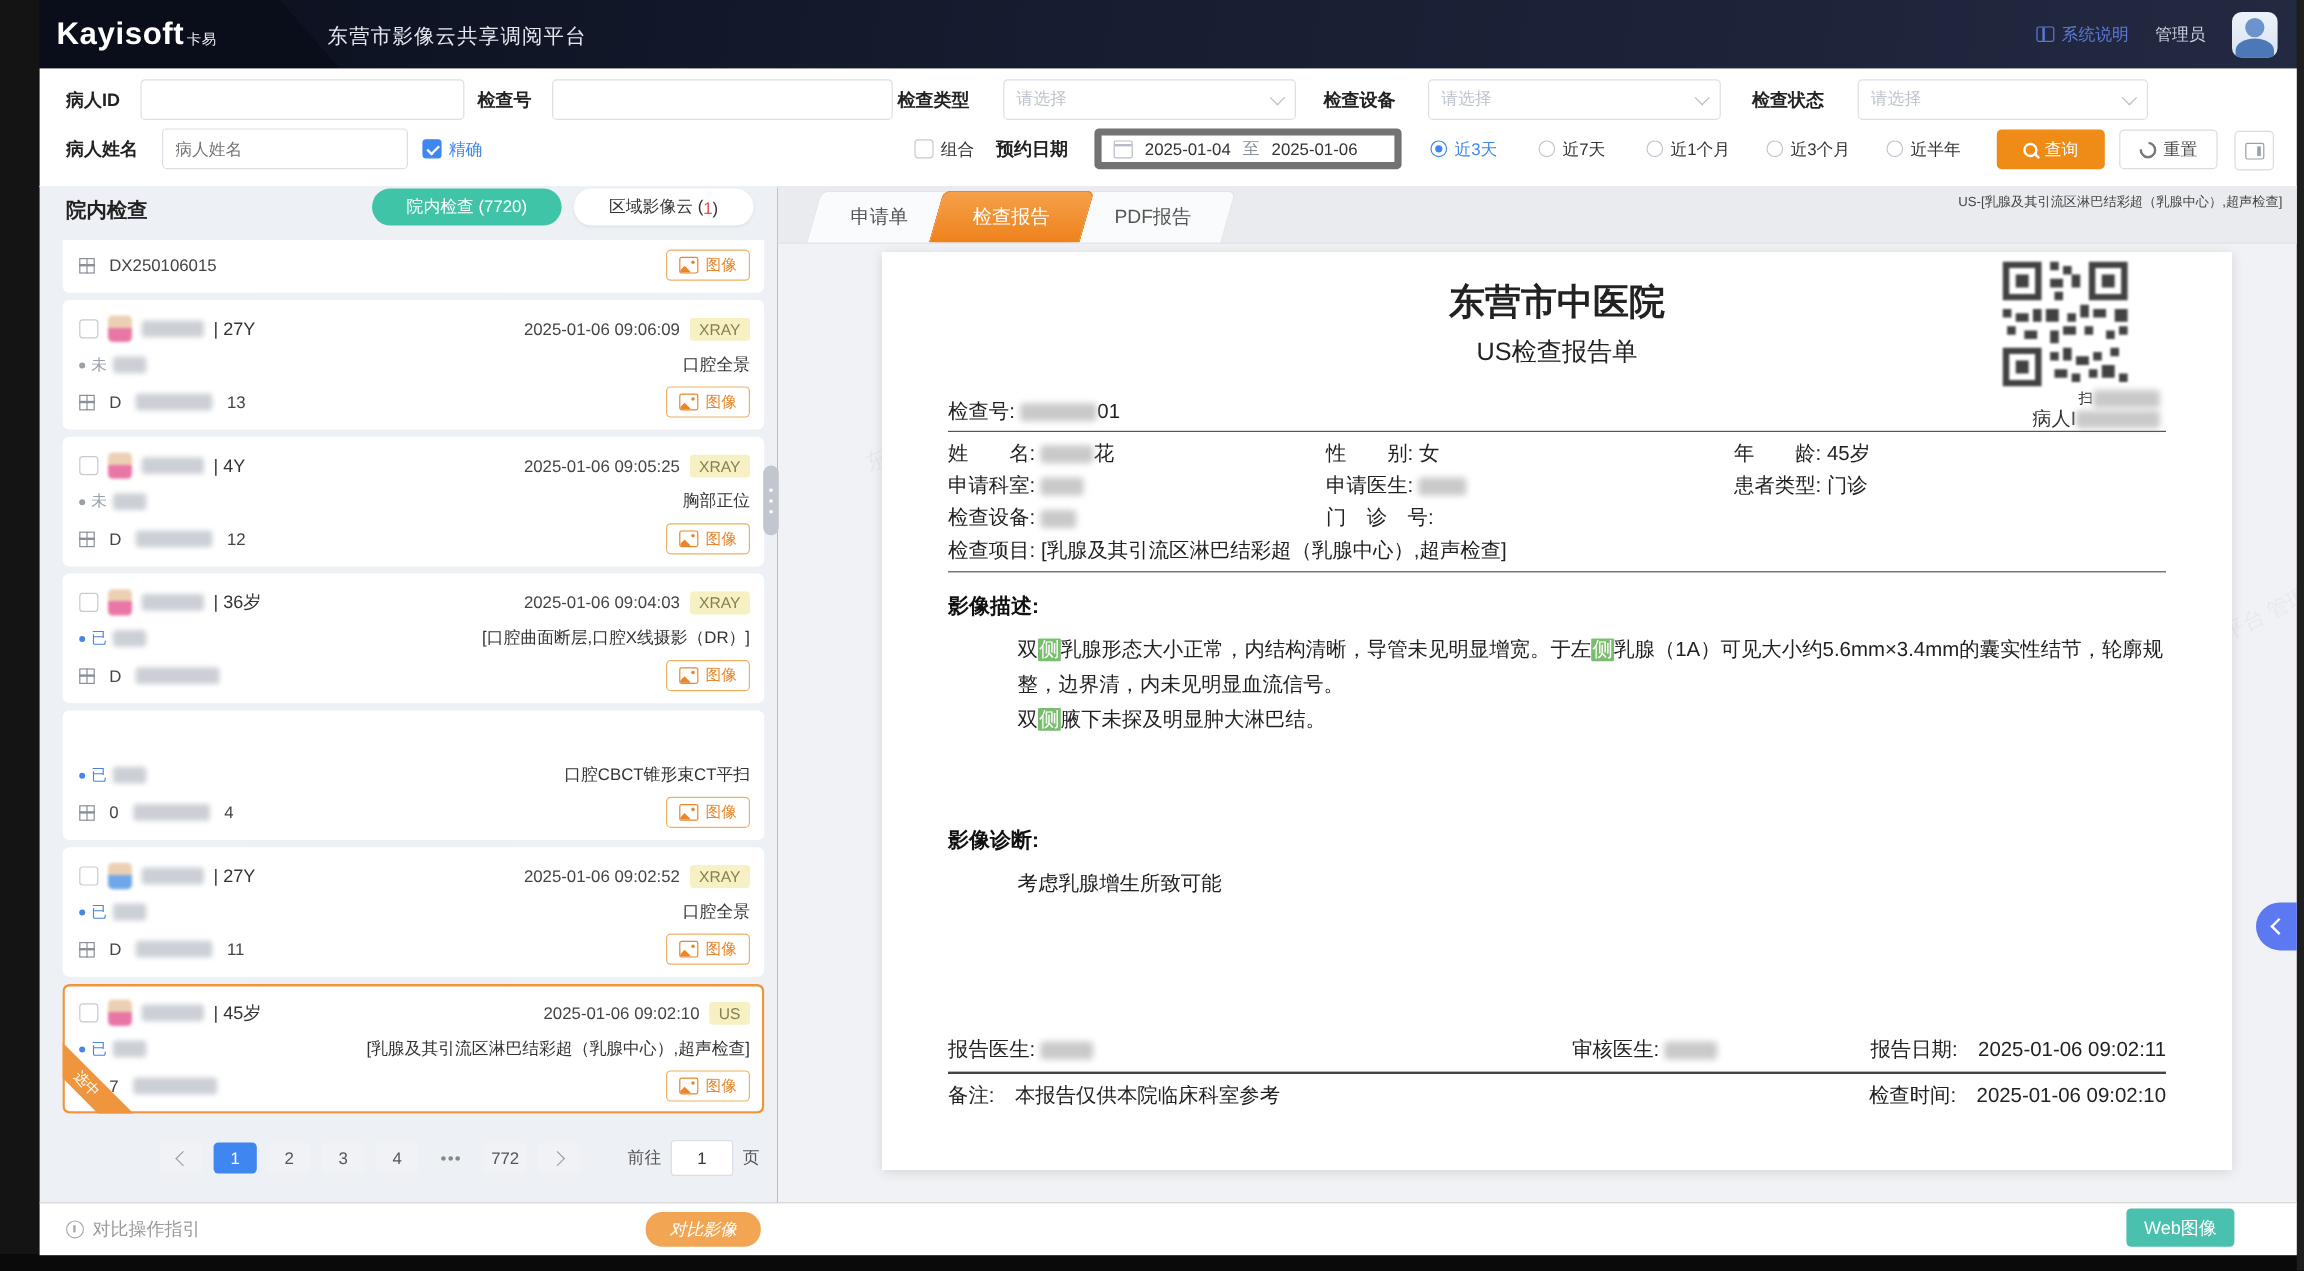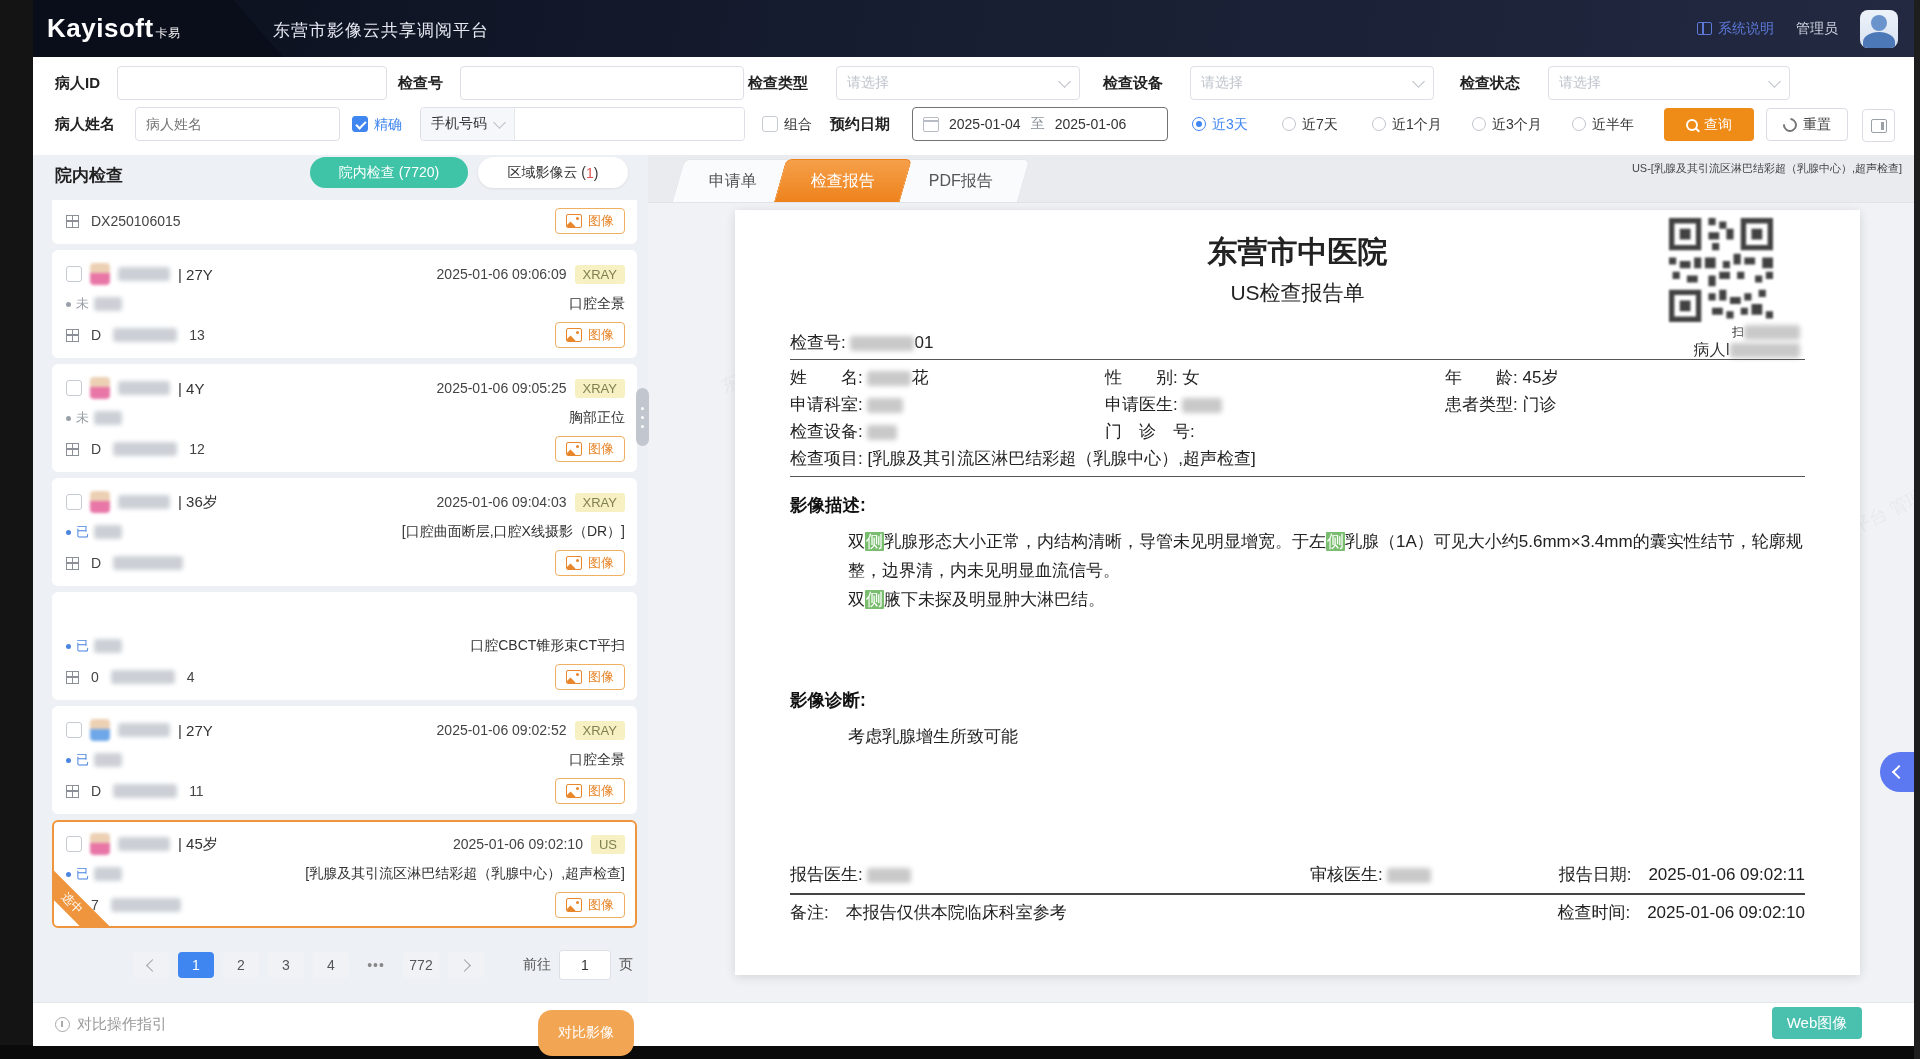--- a/index.html
+++ b/index.html
@@ -31,21 +31,21 @@
   .sel{position:absolute;height:34px;border:1px solid #dcdfe6;border-radius:4px;background:#fff;box-sizing:border-box;display:flex;align-items:center;justify-content:space-between;padding:0 10px;cursor:pointer;}
   .ph{color:#bfc4cc;font-size:14px;}
   .chev{width:8px;height:8px;border-right:1.5px solid #b8bcc4;border-bottom:1.5px solid #b8bcc4;transform:rotate(45deg);margin-top:-4px;}
   .cbx{position:absolute;width:16px;height:16px;border:1px solid #c6cad2;border-radius:3px;background:#fff;box-sizing:border-box;cursor:pointer;}
   .cbx.on{background:#4086f0;border-color:#4086f0;}
   .cbx.on::after{content:"";position:absolute;left:5px;top:2px;width:4px;height:8px;border-right:2px solid #fff;border-bottom:2px solid #fff;transform:rotate(45deg);}
   .cbx-label{position:absolute;font-size:14px;color:#333;}
   .cbx-label.blue{color:#4086f0;}
   .phone-group{position:absolute;left:420px;top:107px;width:325px;height:34px;border:1px solid #dcdfe6;border-radius:4px;box-sizing:border-box;display:flex;background:#fff;}
   .phone-sel{display:flex;align-items:center;gap:8px;padding:0 10px;background:#f5f7fa;border-right:1px solid #e4e7ec;border-radius:3px 0 0 3px;font-size:14px;color:#333;cursor:pointer;}
-  .date-box{position:absolute;left:912px;top:107px;width:256px;height:34px;border:1px solid #737373;border-radius:4px;box-sizing:border-box;display:flex;align-items:center;gap:10px;padding:0 10px;font-size:14px;color:#333;}
+  .date-box{position:absolute;left:912px;top:107px;width:256px;height:34px;border:6px solid #737373;border-radius:4px;box-sizing:border-box;display:flex;align-items:center;gap:10px;padding:0 10px;font-size:14px;color:#333;}
   .calicon{width:14px;height:13px;border:1.5px solid #b8bcc4;border-radius:2px;position:relative;flex:0 0 auto;}
   .calicon::before{content:"";position:absolute;top:2.5px;left:0;right:0;height:1.5px;background:#b8bcc4;}
   .date-to{color:#8a909a;}
   .rdo{position:absolute;width:14px;height:14px;border:1px solid #c0c4cc;border-radius:50%;background:#fff;box-sizing:border-box;cursor:pointer;}
   .rdo.on{border-color:#4086f0;}
   .rdo.on::after{content:"";position:absolute;left:3px;top:3px;width:6px;height:6px;border-radius:50%;background:#4086f0;}
   .rdo-label{position:absolute;font-size:14px;color:#333;cursor:pointer;}
   .rdo-label.blue{color:#4086f0;}
   .btn-search{position:absolute;left:1664px;top:108px;width:90px;height:33px;background:#ef8b17;border:none;border-radius:4px;color:#fff;font-size:14px;display:flex;align-items:center;justify-content:center;gap:6px;cursor:pointer;font-family:inherit;}
   .sicon{width:8px;height:8px;border:2px solid #fff;border-radius:50%;position:relative;}
@@ -139,21 +139,21 @@
   .remark-row{position:relative;height:26px;}
   .rrd{background:#c9c9c9;filter:blur(2.5px);height:15px;}
   
   .handle{left:636px;top:388px;width:13px;height:58px;background:#c2c6ce;border-radius:7px;display:flex;flex-direction:column;align-items:center;justify-content:center;gap:6px;cursor:col-resize;}
   .handle i{width:3px;height:3px;border-radius:50%;background:#fff;}
   
   .bottom-bar{left:33px;top:1002px;width:1881px;height:43px;background:#fff;border-top:1px solid #e4e6ea;}
   .guide{position:absolute;left:22px;top:12px;display:flex;align-items:center;gap:7px;font-size:15px;color:#999;}
   .bicon{width:13px;height:13px;border:1.5px solid #aaa;border-radius:50%;position:relative;}
   .bicon::after{content:"";position:absolute;left:5px;top:2.5px;width:2px;height:6px;background:#aaa;}
-  .btn-compare{position:absolute;left:505px;top:7px;width:96px;height:46px;background:#f2a654;border:none;border-radius:14px;color:#fff;font-size:14px;cursor:pointer;font-family:inherit;}
+  .btn-compare{position:absolute;left:505px;top:7px;width:96px;height:29px;background:#f2a654;border:none;border-radius:14px;color:#fff;font-size:14px;cursor:pointer;font-family:inherit;font-style:italic;}
   .btn-web{position:absolute;left:1739px;top:4px;width:90px;height:32px;background:#4ac0ae;border:none;border-radius:4px;color:#fff;font-size:15px;cursor:pointer;font-family:inherit;}
   
   .float-btn{left:1880px;top:752px;width:34px;height:40px;background:#5d79f2;border-radius:20px 0 0 20px;display:flex;align-items:center;justify-content:center;cursor:pointer;}
   .fchev{width:8px;height:8px;border-left:2px solid #fff;border-bottom:2px solid #fff;transform:rotate(45deg);margin-left:4px;}
   
   .wm{position:absolute;transform:rotate(-26deg);font-size:18px;color:#445;opacity:.05;white-space:nowrap;pointer-events:none;}
   
   .w28{width:28px}.w30{width:30px}.w36{width:36px}.w40{width:40px}.w44{width:44px}.w52{width:52px}.w56{width:56px}.w64{width:64px}.w70{width:70px}
 </style>
 </head>
@@ -198,27 +198,20 @@
     <span class="flabel" style="left:1427px;top:17px;">检查状态</span>
     <div class="sel" style="left:1515px;top:9px;width:242px;">
       <span class="ph">请选择</span>
       <span class="chev"></span>
     </div>
 
     <span class="flabel" style="left:22px;top:58px;">病人姓名</span>
     <input class="ipt" style="left: 102px; top: 50px; width: 205px;" placeholder="病人姓名">
     <span class="cbx on" style="left:319px;top:59px;"></span>
     <span class="cbx-label blue" style="left:341px;top:59px;">精确</span>
-    <div class="phone-group" style="left:387px;top:50px;">
-      <span class="phone-sel">
-        <span>手机号码</span>
-        <span class="chev"></span>
-      </span>
-      <input style="border: none; outline: none; flex: 1 1 0%; font-size: 14px; padding: 0px 10px; font-family: inherit; border-radius: 0px 3px 3px 0px;">
-    </div>
     <span class="cbx" style="left:729px;top:59px;"></span>
     <span class="cbx-label" style="left:751px;top:59px;">组合</span>
     <span class="flabel" style="left:797px;top:58px;">预约日期</span>
     <div class="date-box" style="left:879px;top:50px;">
       <span class="calicon"></span>
       <span>2025-01-04</span>
       <span class="date-to">至</span>
       <span>2025-01-06</span>
     </div>
     <span class="rdo on" style="left:1159px;top:60px;"></span>

